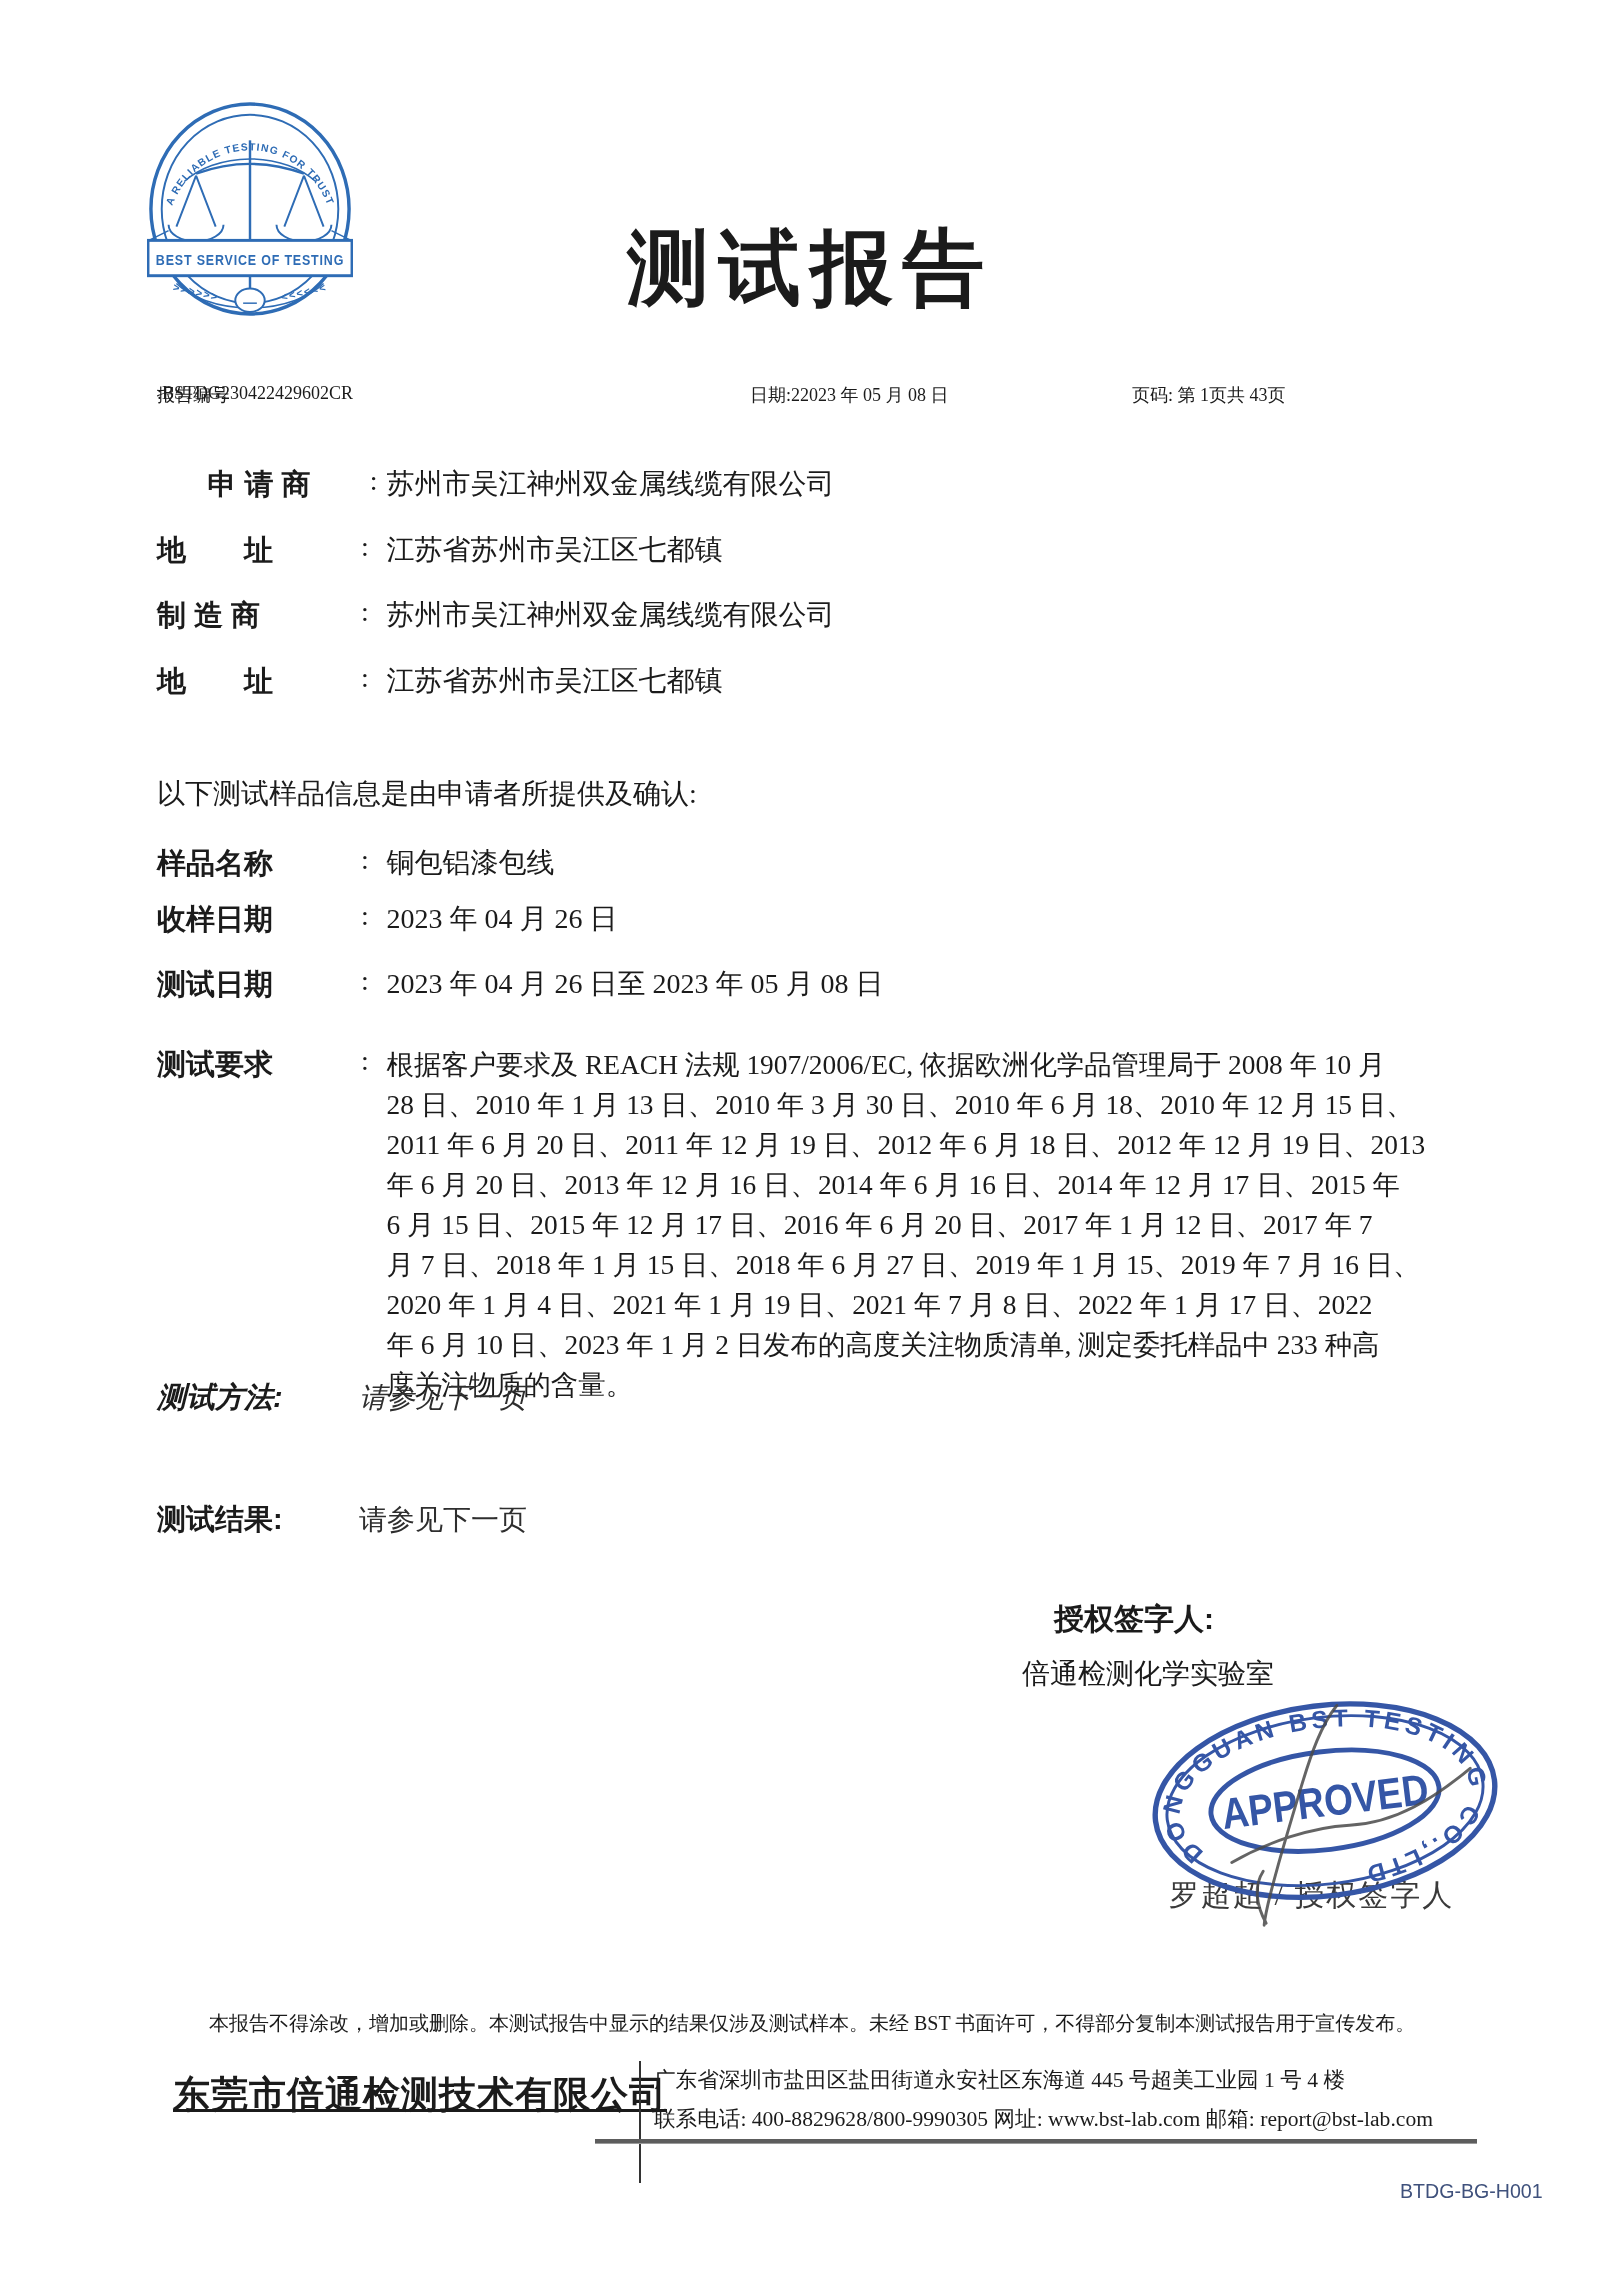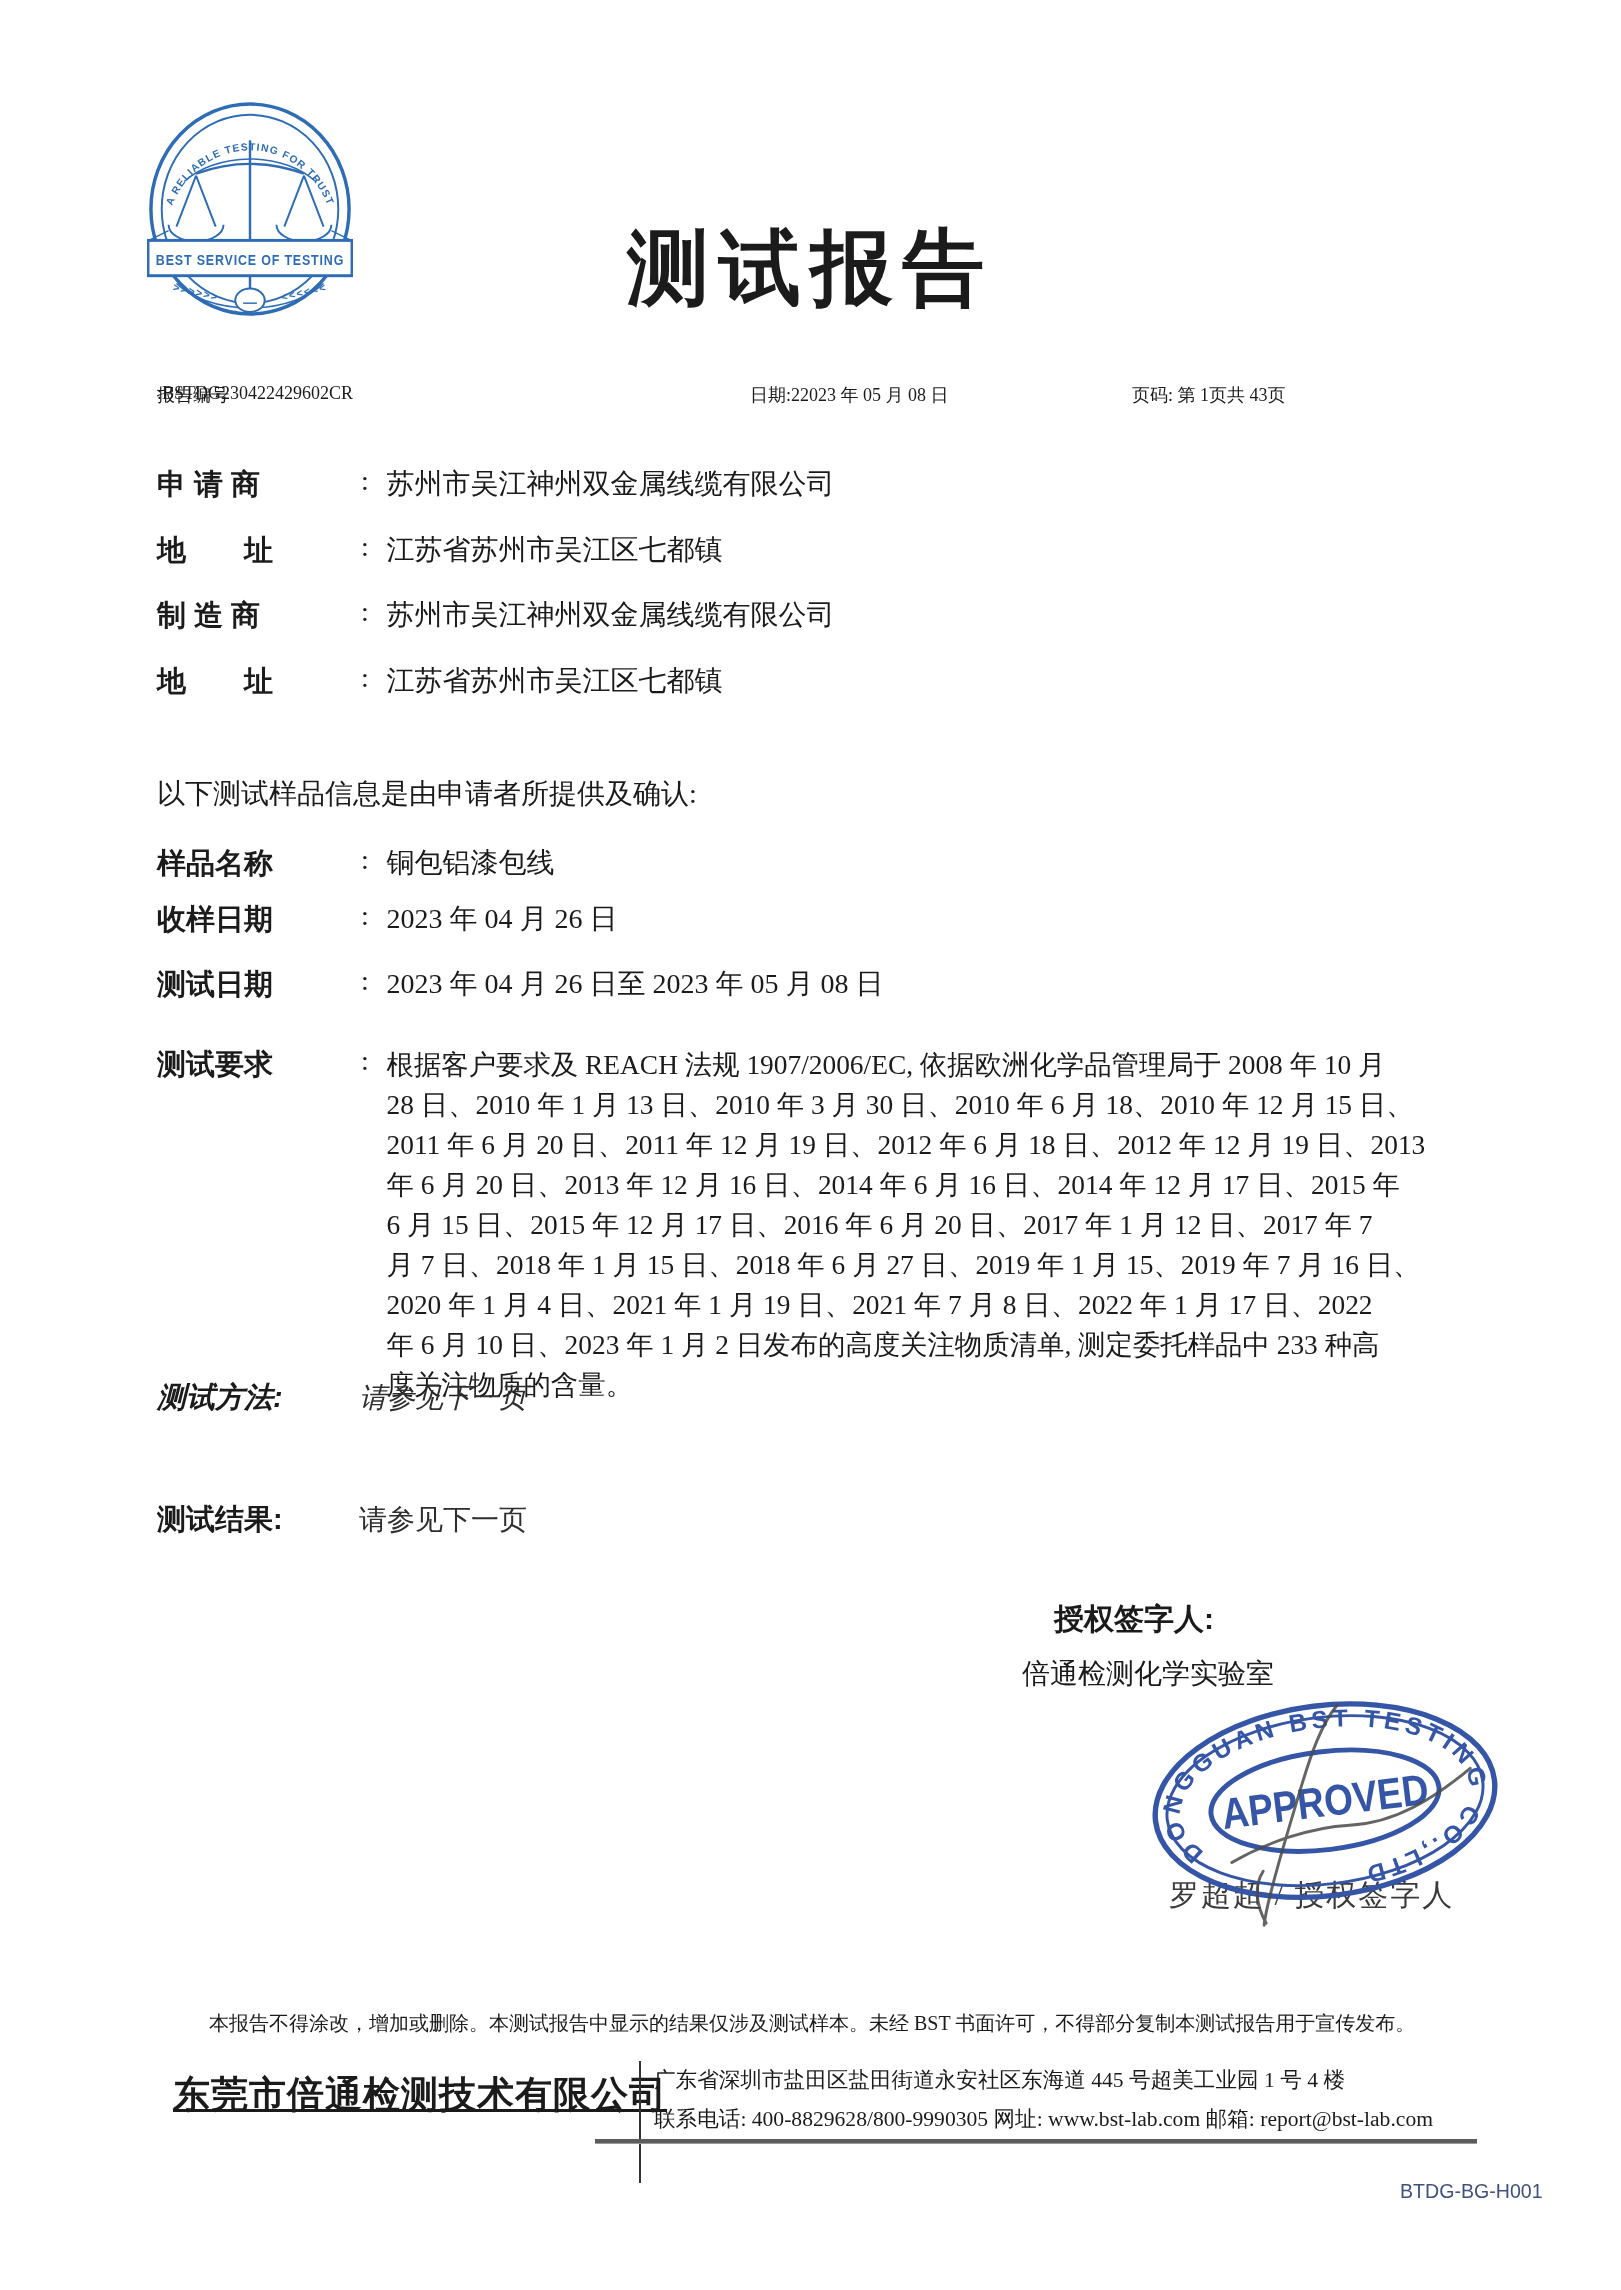--- a/index.html
+++ b/index.html
@@ -16,21 +16,21 @@
   .meta .m-no{left:0;}
   .meta .m-date{left:593px;}
   .meta .m-page{left:975px;}
   
   .rowset{left:157px;width:1372px;}
   .frow{position:absolute;left:0;display:flex;align-items:flex-start;white-space:nowrap;}
   .flabel{display:inline-block;width:204px;font-family:"Liberation Sans", sans-serif;font-weight:bold;font-size:29px;}
   .fcolon{display:inline-block;width:25.5px;font-size:28px;}
   .fvalue{font-size:28px;}
   .parties{top:465px;}
-  .parties .frow:nth-child(1){top:0;}
+  .parties .frow:nth-child(1){top:0;text-align:center;}
   .parties .frow:nth-child(2){top:66px;}
   .parties .frow:nth-child(3){top:131px;}
   .parties .frow:nth-child(4){top:197px;}
   .intro{top:775px;left:157px;font-size:28px;}
   .samples{top:834px;}
   .samples .frow:nth-child(1){top:10px;}
   .samples .frow:nth-child(2){top:66px;}
   .samples .frow:nth-child(3){top:131px;}
   
   .req{top:1045px;left:157px;display:flex;align-items:flex-start;}

